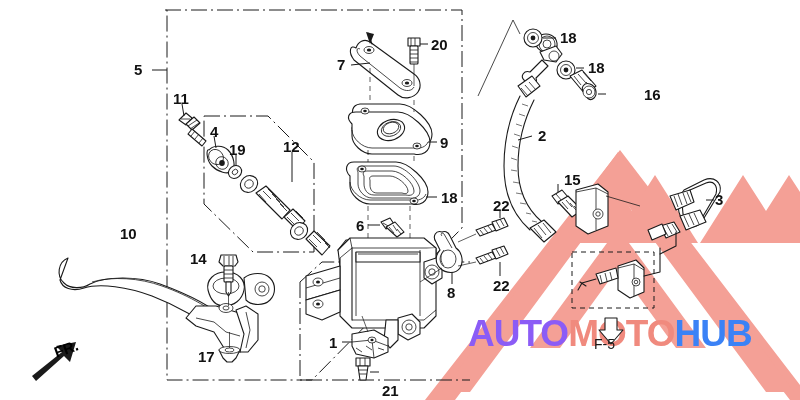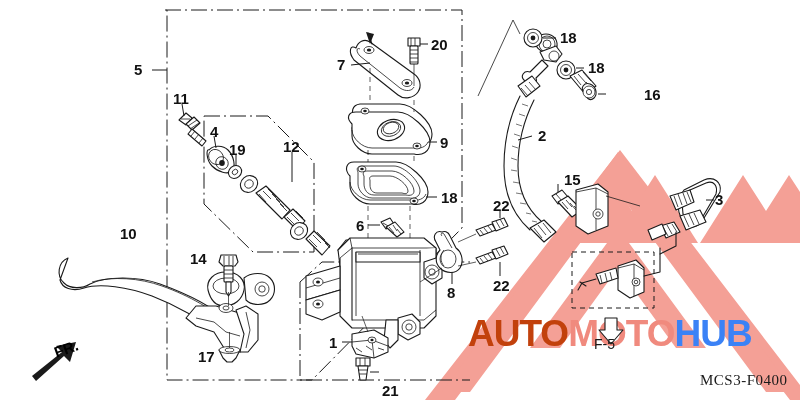--- a/index.html
+++ b/index.html
@@ -64,21 +64,21 @@
     <svg class="layer" viewBox="0 0 800 400">
       <g fill="#f4a096">
         <path d="M566 243 L609 175 L632 211 L655 175 L698 243 Z"></path>
         <path d="M700 243 L743 175 L766 211 L789 175 L800 192 L800 243 Z"></path>
       </g>
       <g fill="#f4a096" opacity="0.95">
         <path d="M540 318 L800 318 L800 332 L540 332 Z" opacity="0"></path>
       </g>
     </svg>
 
-    <div id="wmtext"><span style="color: #c2410c;">AUTO</span><span style="color: rgb(240, 138, 126);">MOTO</span><span style="color: #3b82f6;">HUB</span></div>
+    <div id="wmtext"><span style="color: #8b5cf6;">AUTO</span><span style="color: rgb(240, 138, 126);">MOTO</span><span style="color: #3b82f6;">HUB</span></div>
   </div>
 
   <svg class="layer" viewBox="0 0 800 400">
     <defs>
       <style>
         .ln   { fill:none; stroke:#1a1a1a; stroke-width:1.1; stroke-linecap:round; stroke-linejoin:round; }
         .lnT  { fill:none; stroke:#1a1a1a; stroke-width:0.8; }
         .lnL  { fill:none; stroke:#1a1a1a; stroke-width:0.9; }
         .wf   { fill:#ffffff; stroke:#1a1a1a; stroke-width:1.1; stroke-linejoin:round; }
         .wfT  { fill:#ffffff; stroke:#1a1a1a; stroke-width:0.8; }
@@ -480,15 +480,14 @@
     <div class="callout" style="left:644px;top:87px;">16</div>
     <div class="callout" style="left:538px;top:128px;">2</div>
     <div class="callout" style="left:552px;top:172px;margin-left:12px;">15</div>
     <div class="callout" style="left:715px;top:192px;">3</div>
   </div>
 
   <div class="frlabel" style="left:54px;top:340px;">FR.</div>
 
   <div class="f5label" style="left:594px;top:336px;">F-5</div>
 
-  <div class="partcode" style="left:700px;top:372px;">MCS3-F0400</div>
 
 </div>
 
 </body></html>

